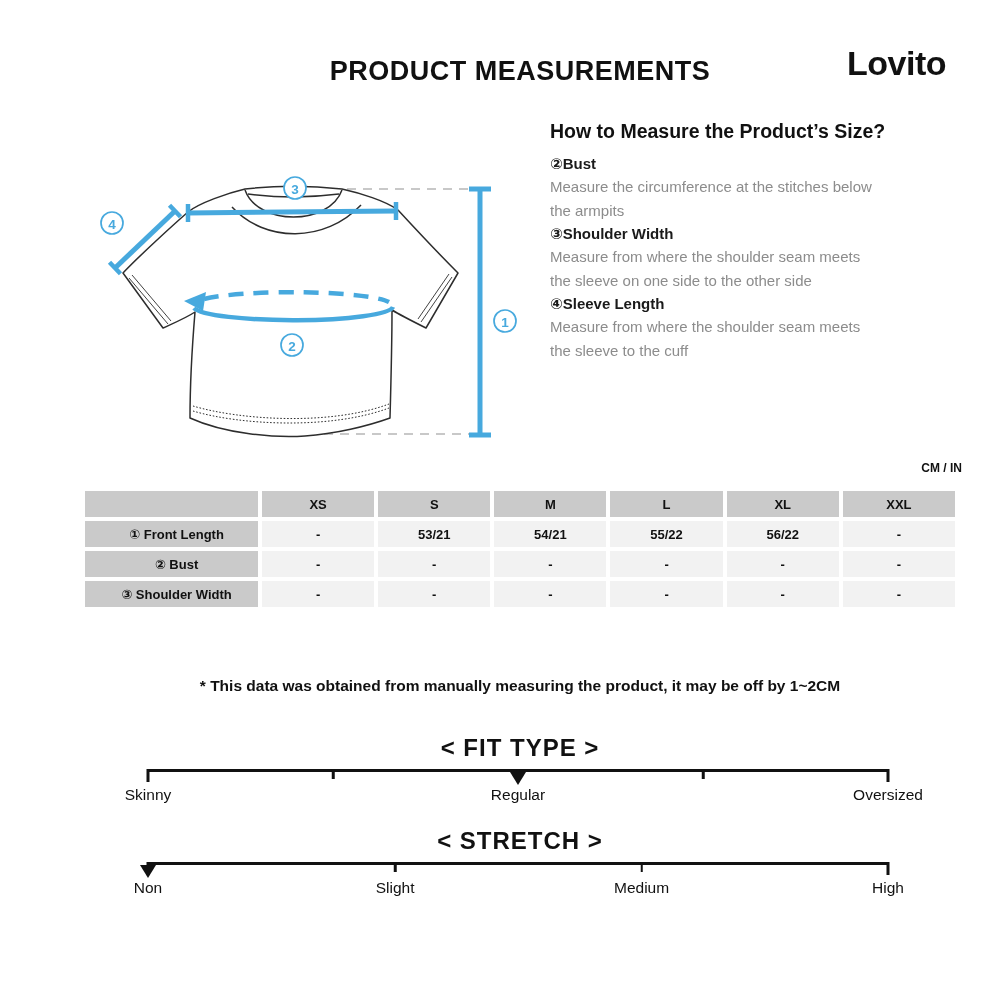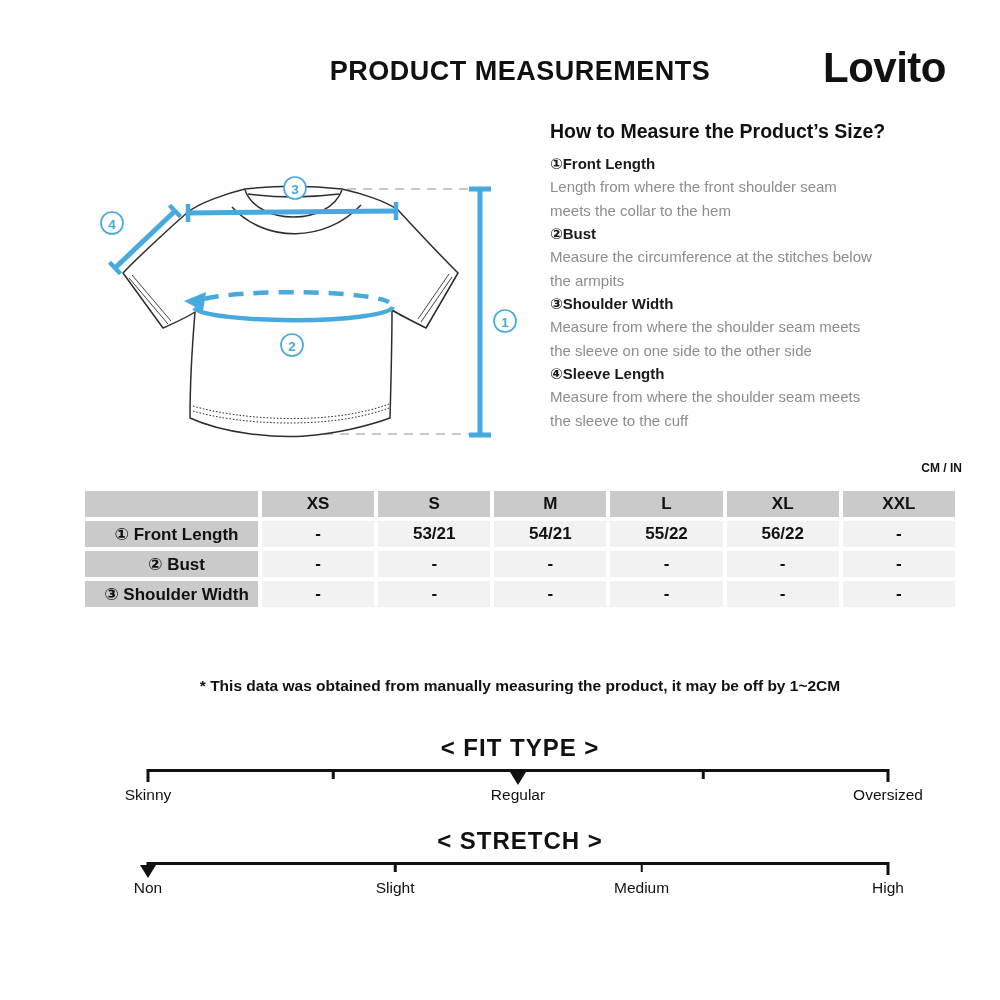--- a/index.html
+++ b/index.html
@@ -14,21 +14,21 @@
   html,body{background:#fff;}
   .page{
     position:relative;width:1000px;height:1000px;background:#fff;overflow:hidden;
     font-family:"Liberation Sans","DejaVu Sans",sans-serif;color:var(--ink);margin-left:20px;
   }
   .title{
     position:absolute;left:0;top:56px;width:100%;text-align:center;
     font-size:27px;font-weight:800;letter-spacing:.5px;
   }
   .brand{
-    position:absolute;top:44px;right:74px;font-size:42px;font-weight:bold;letter-spacing:-.5px;
+    position:absolute;top:44px;right:74px;font-size:34px;font-weight:bold;letter-spacing:-.5px;
   }
   
   .diagram{position:absolute;left:60px;top:150px;}
   .dash-gray path{stroke:var(--dash);stroke-width:2.2;stroke-dasharray:9 7;fill:none;}
   .shirt path{fill:none;stroke:#2d2d2d;stroke-width:1.5;}
   .shirt .body{fill:#fff;stroke-linejoin:round;}
   .shirt .hair{stroke-width:.9;}
   .shirt .dotted{stroke-width:1;stroke-dasharray:1.6 1.8;}
   .blue path{stroke:var(--accent);fill:none;stroke-width:4.5;}
   .blue .w5{stroke-width:5;}
@@ -44,21 +44,21 @@
   .howto{position:absolute;left:530px;top:120px;width:400px;}
   .howto h2{font-size:19.5px;font-weight:bold;margin:0 0 9px;color:#111;}
   .howto-label{font-size:15px;font-weight:bold;color:#1a1a1a;line-height:23px;}
   .howto-desc{font-size:15px;color:var(--muted);line-height:23.5px;white-space:pre-line;}
   
   .units{position:absolute;top:461px;right:58px;font-size:12px;font-weight:bold;}
   table.meas{
     position:absolute;left:61px;top:487px;width:878px;
     border-collapse:separate;border-spacing:4px;table-layout:fixed;
   }
-  .meas th,.meas td{height:26px;font-size:17px;font-weight:bold;padding:0;}
+  .meas th,.meas td{height:26px;font-size:13px;font-weight:bold;padding:0;}
   .meas thead th{background:var(--tbl-head);text-align:center;}
   .meas thead th:first-child{width:173px;}
   .meas tbody th{background:var(--tbl-head);text-align:center;padding-left:10px;}
   .meas td{background:var(--tbl-cell);text-align:center;}
   .footnote{
     position:absolute;top:677px;left:0;width:100%;text-align:center;
     font-size:15.5px;font-weight:bold;
   }
   
   .scale{position:absolute;left:0;width:100%;height:75px;}
@@ -143,25 +143,20 @@
     </g>
     <g class="pt">
       <circle cx="212" cy="195" r="11"></circle>
       <text x="212" y="196">2</text>
     </g>
   </svg>
 
   <div class="howto">
     <h2>How to Measure the Product’s Size?</h2>
     <div id="howto-items">
-  <div class="howto-item">
-    <div class="howto-label"><span class="num">①</span><span class="lbl">Front Length</span></div>
-    <div class="howto-desc">Length from where the front shoulder seam
-meets the collar to the hem</div>
-  </div>
 
   <div class="howto-item">
     <div class="howto-label"><span class="num">②</span><span class="lbl">Bust</span></div>
     <div class="howto-desc">Measure the circumference at the stitches below
 the armpits</div>
   </div>
 
   <div class="howto-item">
     <div class="howto-label"><span class="num">③</span><span class="lbl">Shoulder Width</span></div>
     <div class="howto-desc">Measure from where the shoulder seam meets

